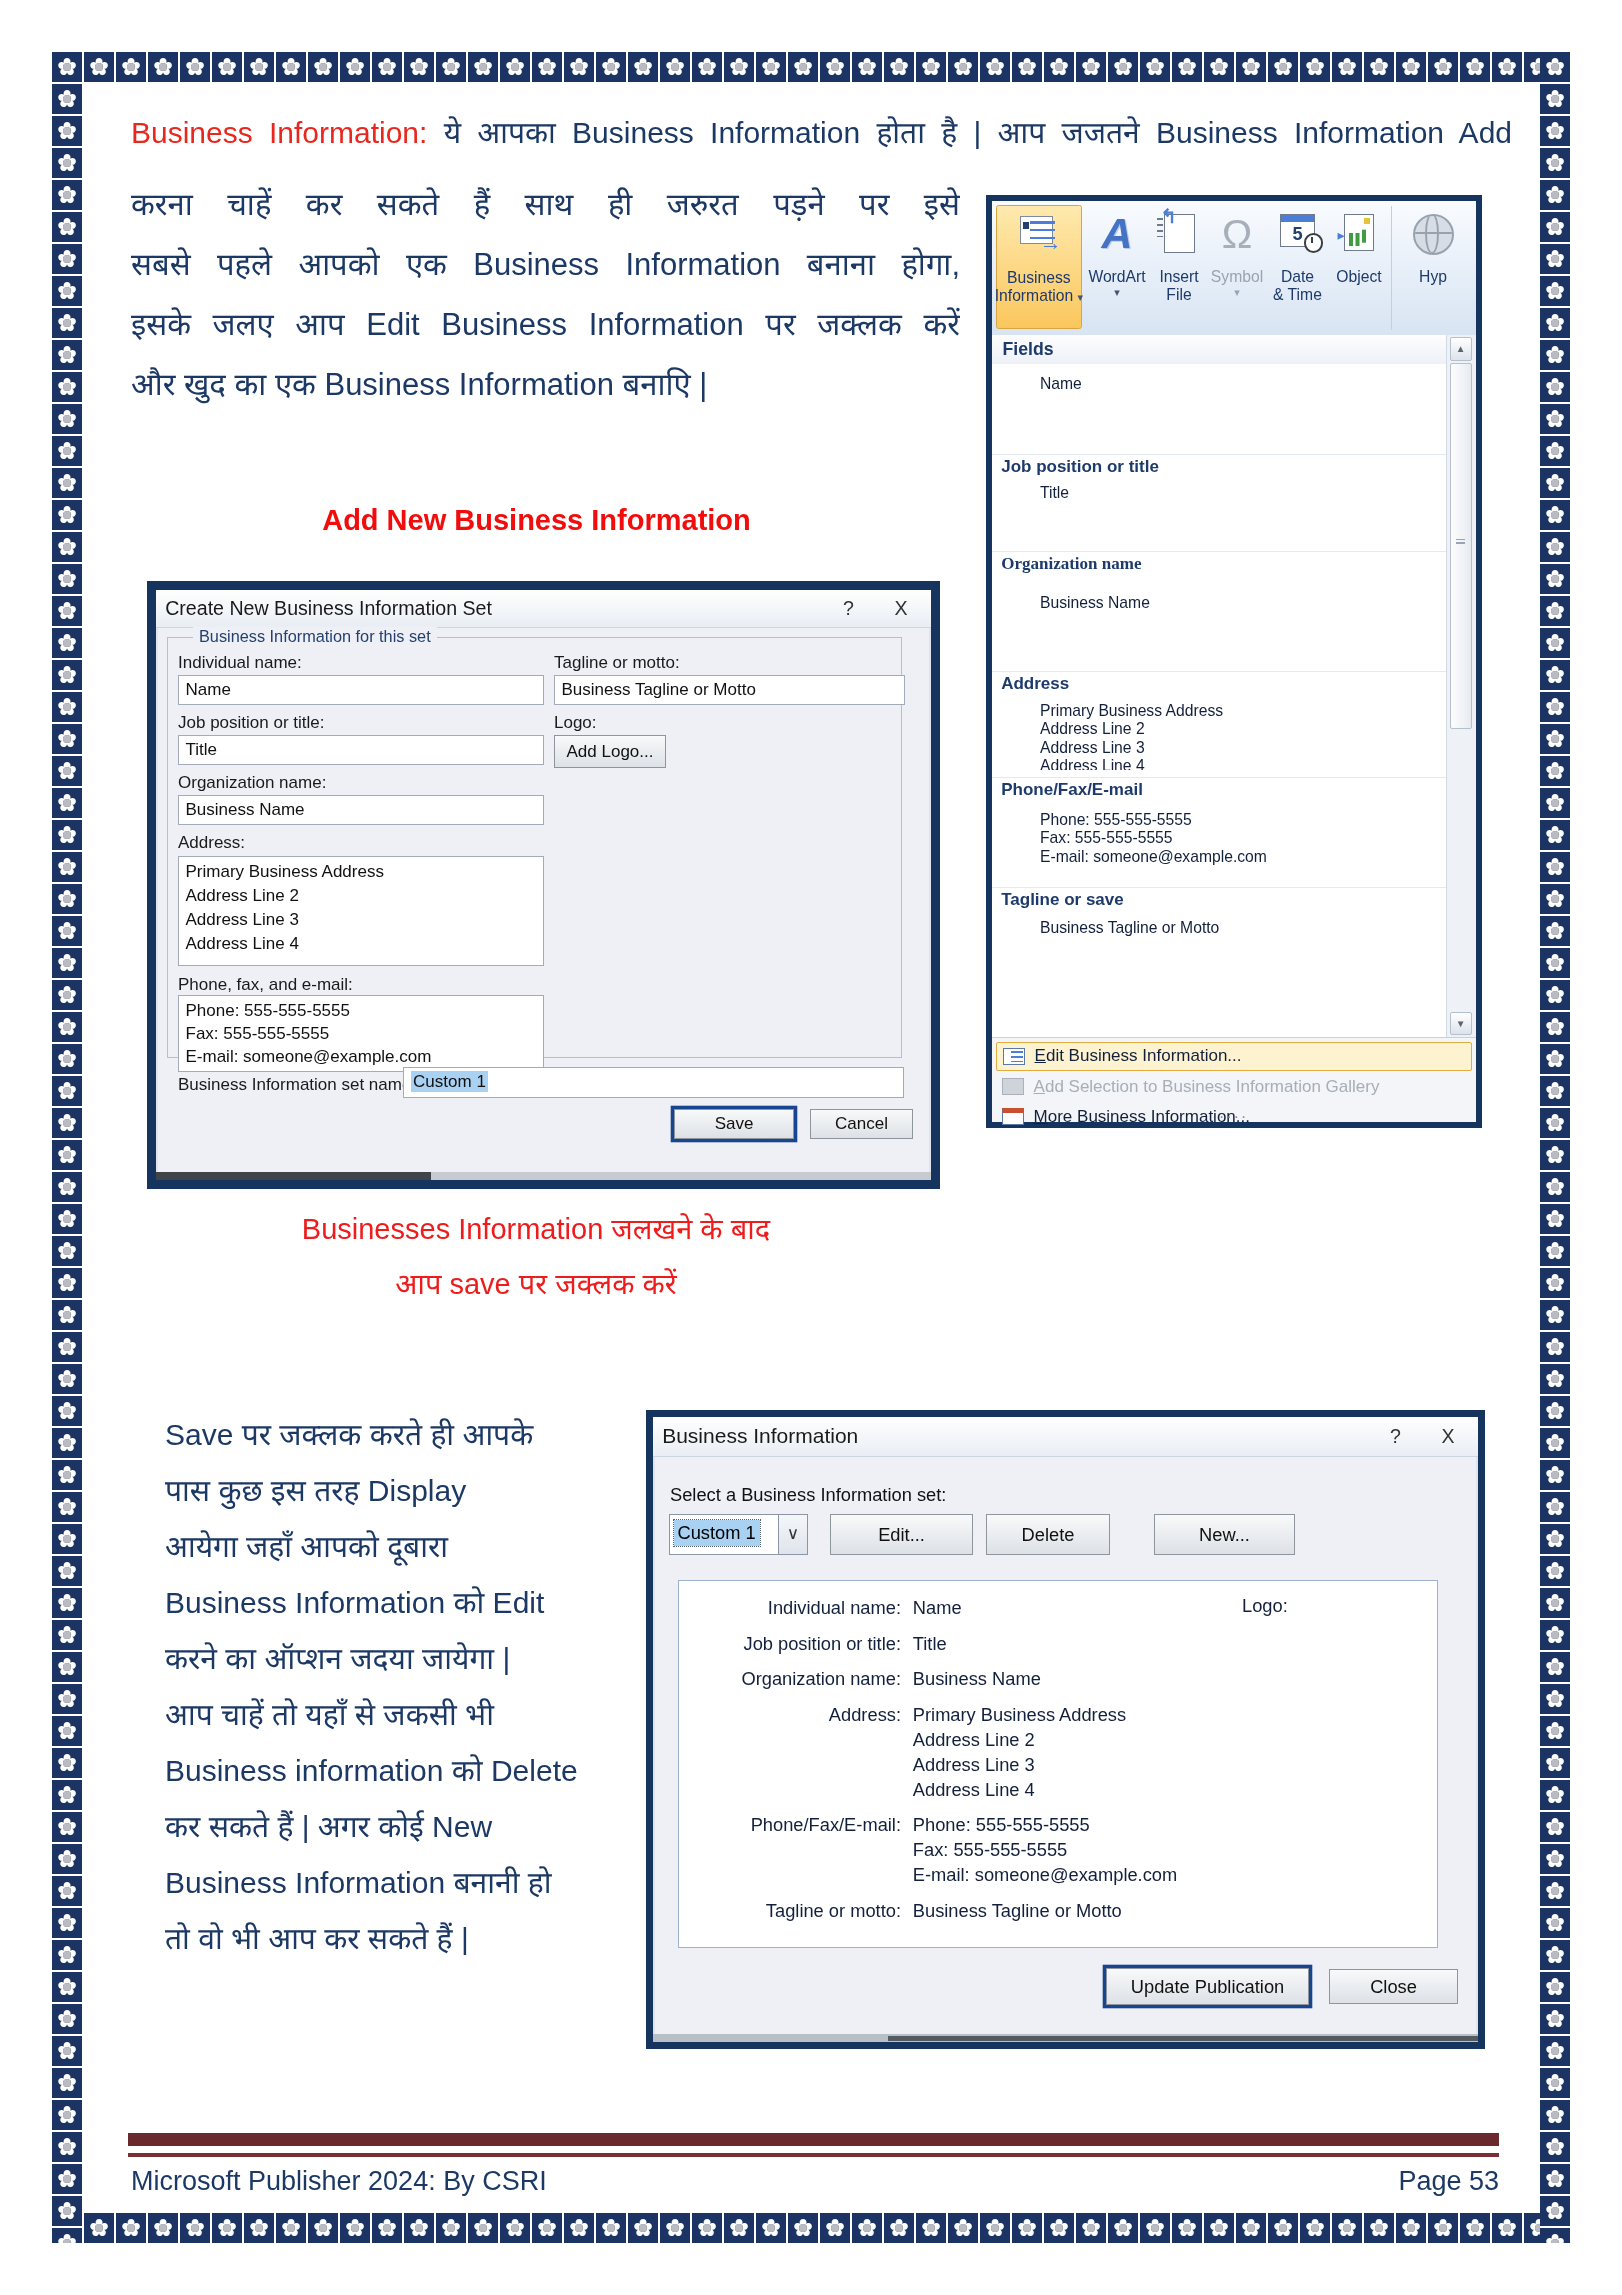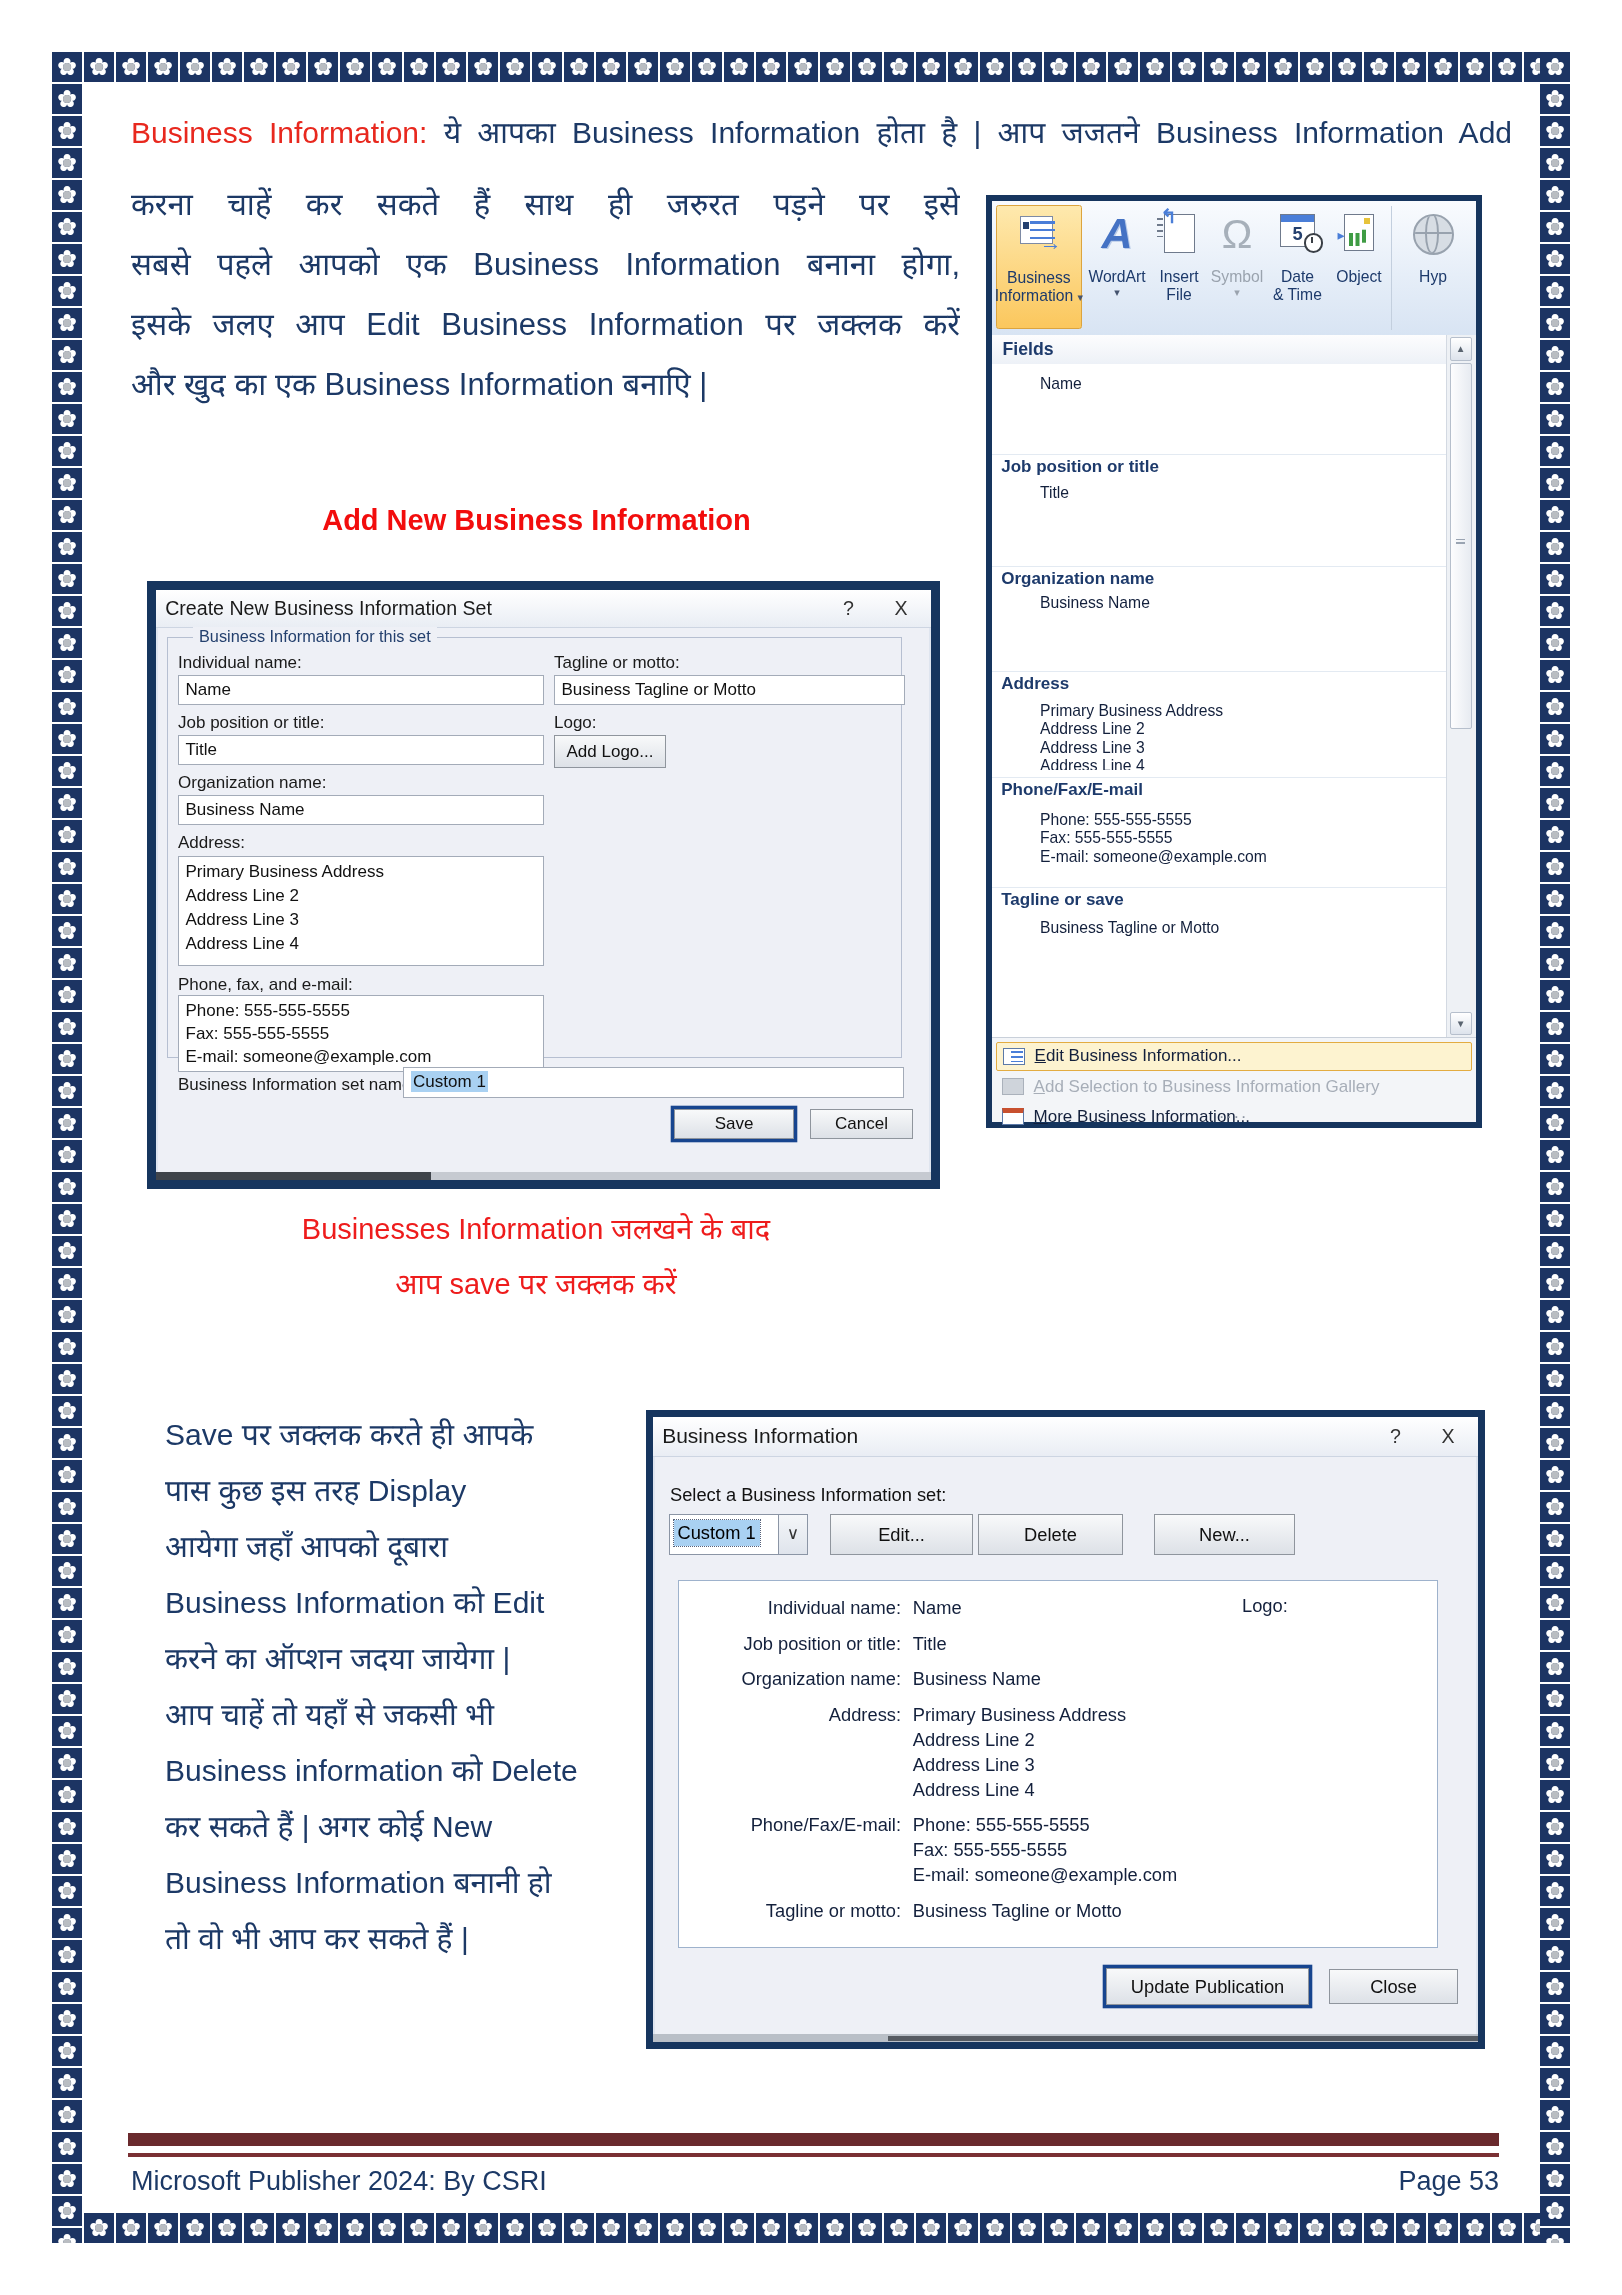--- a/index.html
+++ b/index.html
@@ -530,21 +530,21 @@
 
     <div class="fhead">
       <span>Fields</span>
     </div>
     <div class="flist" id="fieldsList">
         <div class="fg-v" style="top: 11px; height: 19.6px;">Name</div>
         <div class="fg-h" style="top: -19.6px;">Individual name</div>
         <div class="fg-v" style="top: 120px; height: 19.6px;">Title</div>
         <div class="fg-h bt" style="top: 90px;">Job position or title</div>
         <div class="fg-v" style="top: 230px; height: 19.6px;">Business Name</div>
-        <div class="fg-h bt" style="top: 202px;">Organization name</div>
+        <div class="fg-h bt" style="top: 187px; font-family: Liberation Serif, serif;">Organization name</div>
         <div class="fg-v" style="top: 338px; height: 68px;">Primary Business Address
 Address Line 2
 Address Line 3
 Address Line 4</div>
         <div class="fg-h bt" style="top: 307px;">Address</div>
         <div class="fg-v" style="top: 447px; height: 56px;">Phone: 555-555-5555
 Fax: 555-555-5555
 E-mail: someone@example.com</div>
         <div class="fg-h bt" style="top: 413px;">Phone/Fax/E-mail</div>
         <div class="fg-v" style="top: 555px; height: 19.6px;">Business Tagline or Motto</div>
@@ -597,21 +597,21 @@
       <span class="t">Business Information</span>
       <span class="dlg-q" style="top:7.8px">?</span>
       <span class="dlg-x" style="top:7.8px">X</span>
     </div>
     <div class="d2lab">Select a Business Information set:</div>
     <div class="combo">
       <span class="val">Custom 1</span>
       <span class="ca">∨</span>
     </div>
     <div class="btn d2btn" style="left:177px;width:143px">Edit...</div>
-    <div class="btn d2btn" style="left:325px;width:145px">Delete</div>
+    <div class="btn d2btn" style="left:333px;width:124px">Delete</div>
     <div class="btn d2btn" style="left:501px;width:141px">New...</div>
     <div class="bi-box" id="biRows">
         <div class="birow">
           <div class="bl">Individual name:</div>
           <div class="bv">Name</div>
         </div>
         <div class="birow">
           <div class="bl">Job position or title:</div>
           <div class="bv">Title</div>
         </div>

